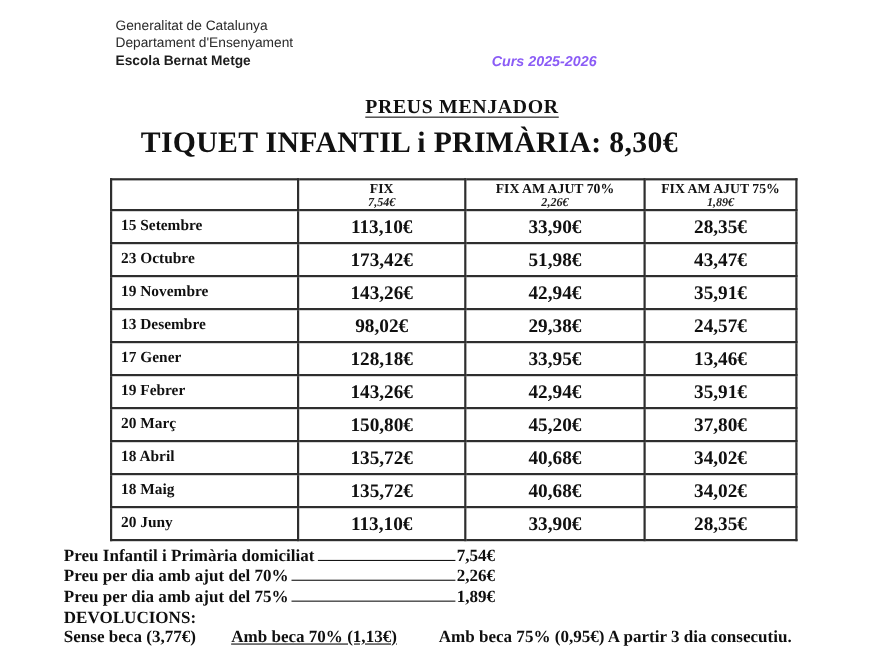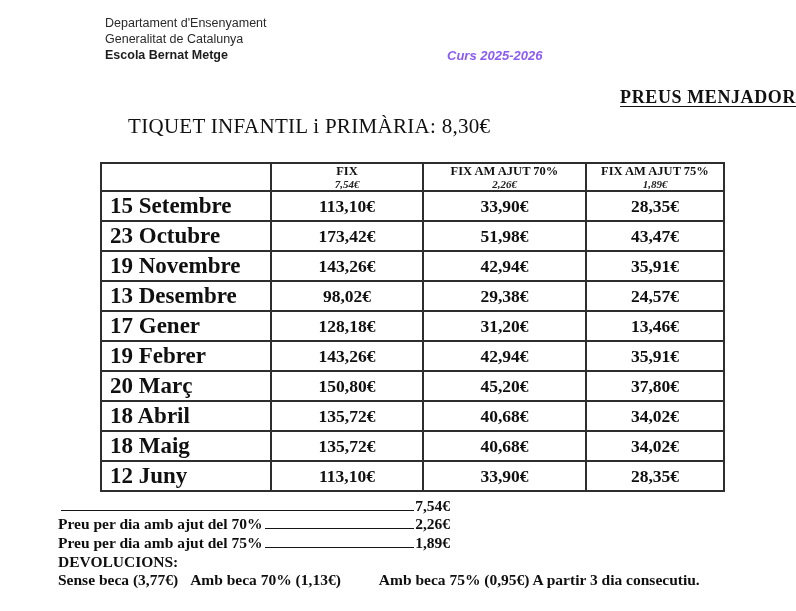--- a/index.html
+++ b/index.html
@@ -17,76 +17,76 @@
     font-size: 12.5px; line-height: 16px; color: #2a2a2a;
   }
   .letterhead .school { font-weight: bold; color: #1d1d1d; }
   .curs {
     position: absolute; left: 447px; top: 48px;
     font-family: "Liberation Sans", sans-serif;
     font-weight: bold; font-style: italic; font-size: 13px; color: #8b5cf6;
   }
   .doc-title {
     position: absolute; left: 44px; top: 87px; width: 752px;
-    text-align: right; font-size: 18px; font-weight: bold;
+    text-align: center; font-size: 18px; font-weight: bold;
     letter-spacing: 0.6px; text-decoration: underline;
     text-underline-offset: 3px; color: #111;
   }
   .doc-subtitle {
     position: absolute; left: 128px; top: 114px;
-    font-size: 21px; font-weight: normal; letter-spacing: 0.3px; color: #111;
+    font-size: 27px; font-weight: bold; letter-spacing: 0.3px; color: #111;
   }
   table.price-table {
     position: absolute; left: 100px; top: 162px;
     border-collapse: collapse; table-layout: fixed; width: 623px;
     background: #fff;
   }
   .price-table col.c-month { width: 170px; }
   .price-table col.c-fix   { width: 152px; }
   .price-table col.c-a70   { width: 163px; }
   .price-table col.c-a75   { width: 138px; }
   .price-table th, .price-table td {
     border: 2px solid #2e2e2e; padding: 0; vertical-align: middle;
   }
   .price-table thead th { height: 26px; }
   .head-label { font-size: 12.5px; font-weight: bold; line-height: 13px; color: #111; }
   .head-sub   { font-size: 11px; font-weight: 600; font-style: italic; line-height: 12px; color: #222; }
   .price-table tbody td { height: 28px; }
   td.month-cell {
     text-align: left; padding-left: 8px;
-    font-weight: bold; font-size: 23px; color: #101010;
+    font-weight: bold; font-size: 14px; color: #101010;
   }
   td.val-cell {
     text-align: center; font-weight: bold; font-size: 17.5px; color: #101010;
   }
   .summary {
     position: absolute; left: 58px; top: 497px; width: 392px;
     font-weight: bold; font-size: 15.5px; color: #0f0f0f;
   }
   .summary-row { display: flex; align-items: baseline; height: 18.3px; white-space: nowrap; }
   .summary-row .fill {
     flex: 1; border-bottom: 1.6px solid #151515;
     margin: 0 1px 2px 3px; min-width: 18px;
   }
   .summary-row .val { flex: 0 0 auto; }
   .devol {
     position: absolute; left: 58px; top: 553px;
     font-weight: bold; font-size: 15.5px; color: #0f0f0f;
   }
   .devol-heading { line-height: 18px; }
   .devol-line { display: flex; white-space: nowrap; line-height: 18.5px; }
-  .devol-line .d2 { margin-left: 12px; }
+  .devol-line .d2 { margin-left: 32px; text-decoration: underline; }
   .devol-line .d3 { margin-left: 38px; }
 </style>
 </head>
 <body>
 
 <div class="letterhead">
+  <div>Generalitat de Catalunya</div>
   <div>Departament d'Ensenyament</div>
-  <div>Generalitat de Catalunya</div>
   <div class="school">Escola Bernat Metge</div>
 </div>
 <div class="curs">Curs 2025-2026</div>
 
 <div class="doc-title">PREUS MENJADOR</div>
 <div class="doc-subtitle">TIQUET INFANTIL i PRIMÀRIA: 8,30€</div>
 
 <table class="price-table">
   <colgroup>
     <col class="c-month">
@@ -132,21 +132,21 @@
     </tr>
     <tr>
       <td class="month-cell">13 Desembre</td>
       <td class="val-cell">98,02€</td>
       <td class="val-cell">29,38€</td>
       <td class="val-cell">24,57€</td>
     </tr>
     <tr>
       <td class="month-cell">17 Gener</td>
       <td class="val-cell">128,18€</td>
-      <td class="val-cell">31,20€</td>
+      <td class="val-cell">33,95€</td>
       <td class="val-cell">13,46€</td>
     </tr>
     <tr>
       <td class="month-cell">19 Febrer</td>
       <td class="val-cell">143,26€</td>
       <td class="val-cell">42,94€</td>
       <td class="val-cell">35,91€</td>
     </tr>
     <tr>
       <td class="month-cell">20 Març</td>
@@ -160,30 +160,31 @@
       <td class="val-cell">40,68€</td>
       <td class="val-cell">34,02€</td>
     </tr>
     <tr>
       <td class="month-cell">18 Maig</td>
       <td class="val-cell">135,72€</td>
       <td class="val-cell">40,68€</td>
       <td class="val-cell">34,02€</td>
     </tr>
     <tr>
-      <td class="month-cell">12 Juny</td>
+      <td class="month-cell">20 Juny</td>
       <td class="val-cell">113,10€</td>
       <td class="val-cell">33,90€</td>
       <td class="val-cell">28,35€</td>
     </tr>
   </tbody>
 </table>
 
 <div class="summary">
   <div class="summary-row">
+    <span>Preu Infantil i Primària domiciliat</span>
     <span class="fill"></span>
     <span class="val">7,54€</span>
   </div>
   <div class="summary-row">
     <span>Preu per dia amb ajut del 70%</span>
     <span class="fill"></span>
     <span class="val">2,26€</span>
   </div>
   <div class="summary-row">
     <span>Preu per dia amb ajut del 75%</span>

